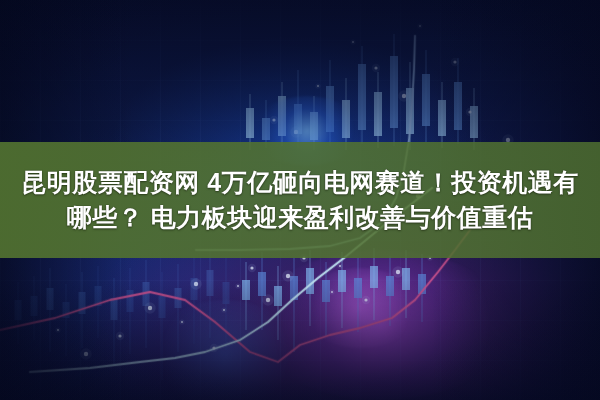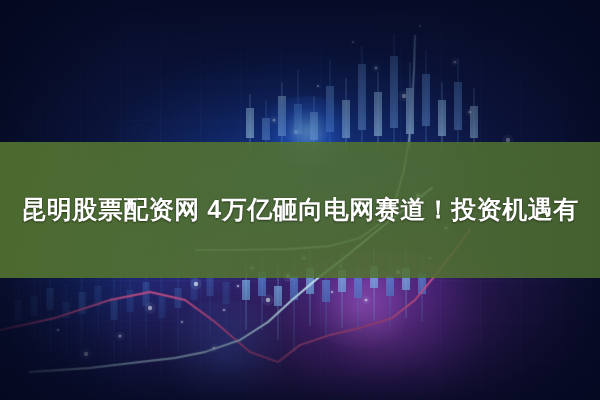--- a/index.html
+++ b/index.html
@@ -63,21 +63,21 @@
     background:radial-gradient(circle,rgba(200,110,235,.45) 0%,rgba(130,60,190,0) 70%);
   }
 
   
   .layer{position:absolute;inset:0;}
   #candles-back{opacity:.55;}
   #candles-front{opacity:.95;}
 
   
   .band{
-    position:absolute;left:0;right:0;top:142px;height:136px;
+    position:absolute;left:0;right:0;top:142px;height:116px;
     background:linear-gradient(to right, rgba(80,112,48,.94) 0%, rgba(82,114,50,.88) 55%, rgba(78,110,48,.86) 100%);
     display:flex;flex-direction:column;align-items:center;justify-content:center;
     gap:6px;
   }
   .band-line{
     color:#ffffff;
     font-size:25px;
     font-weight:700;
     letter-spacing:.5px;
     line-height:1.18;
@@ -258,15 +258,16 @@
     </svg>
 
   <div class="glow glow-blue"></div>
 
   <div class="topdark"></div>
   <div class="botdark"></div>
   <div class="vignette"></div>
 
   <div class="band">
     <div class="band-line">昆明股票配资网 4万亿砸向电网赛道！投资机遇有</div>
+    <div class="band-line">哪些？ 电力板块迎来盈利改善与价值重估</div>
   </div>
 
 </div>
 
 </body></html>

